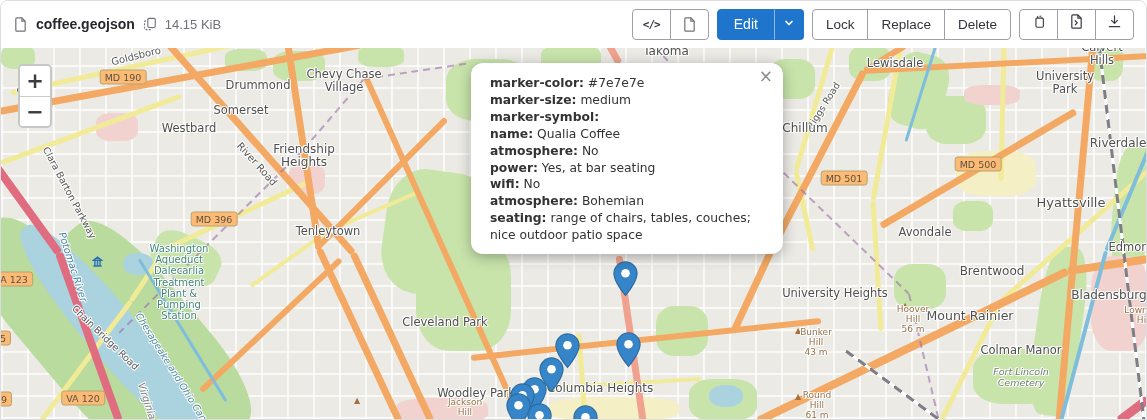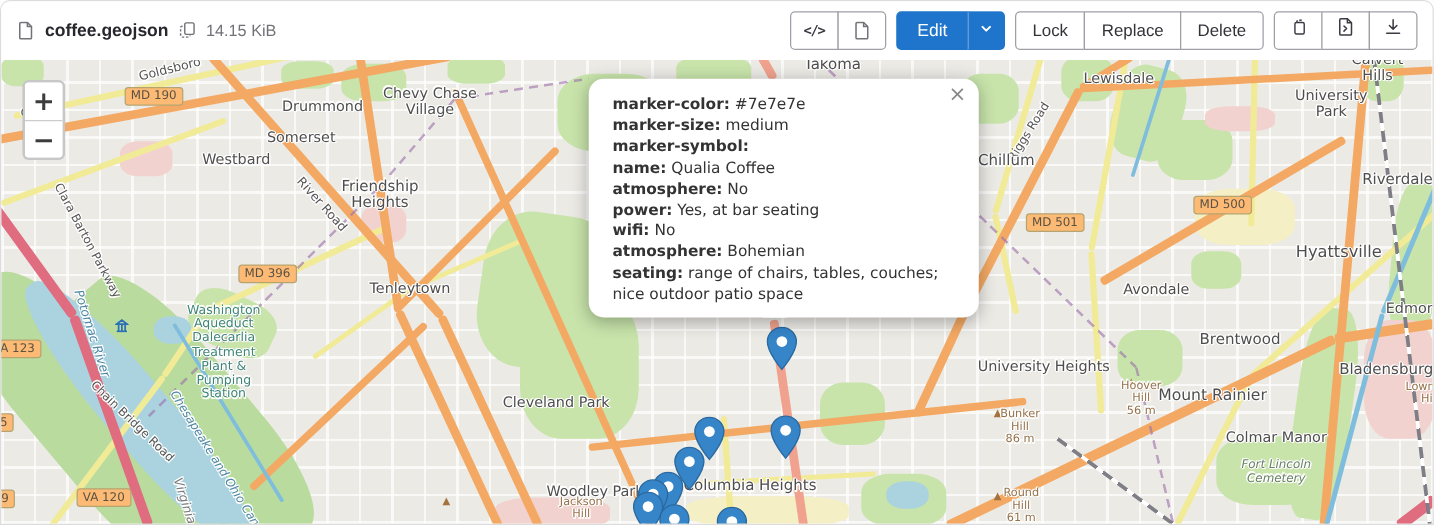--- a/index.html
+++ b/index.html
@@ -267,21 +267,21 @@
       <div class="mlabel" style="left: 886px; top: 184px; font-size: 11.5px; transform: translate(-50%, -50%) rotate(0deg); margin-left: 38px;">Avondale</div>
       <div class="mlabel" style="left: 1140px; top: 199px; font-size: 11.5px; transform: translate(-50%, -50%) rotate(0deg);">Edmonston</div>
       <div class="mlabel" style="left: 789px; top: 245px; font-size: 11.5px; transform: translate(-50%, -50%) rotate(0deg); margin-left: 45px;">University Heights</div>
       <div class="mlabel" style="left: 991px; top: 224px; font-size: 12px; transform: translate(-50%, -50%) rotate(0deg);">Brentwood</div>
       <div class="mlabel" style="left: 969px; top: 268px; font-size: 12.5px; transform: translate(-50%, -50%) rotate(0deg);">Mount Rainier</div>
       <div class="mlabel hill-label" style="left: 912px; top: 271px; font-size: 9px; transform: translate(-50%, -50%) rotate(0deg);">Hoover
 Hill
 56 m</div>
       <div class="mlabel hill-label" style="left: 815px; top: 294px; font-size: 9px; transform: translate(-50%, -50%) rotate(0deg);">Bunker
 Hill
-86 m</div>
+43 m</div>
       <div class="mlabel" style="left: 1020px; top: 302px; font-size: 11.5px; transform: translate(-50%, -50%) rotate(0deg);">Colmar Manor</div>
       <div class="mlabel cemetery" style="left: 1020px; top: 330px; font-size: 9.5px; transform: translate(-50%, -50%) rotate(0deg);">Fort Lincoln
 Cemetery</div>
       <div class="mlabel" style="left: 1108px; top: 248px; font-size: 12px; transform: translate(-50%, -50%) rotate(0deg);">Bladensburg</div>
       <div class="mlabel hill-label" style="left: 1143px; top: 267px; font-size: 9px; transform: translate(-50%, -50%) rotate(0deg);">Lowndes
 Hill</div>
       <div class="mlabel hill-label" style="left: 816px; top: 357px; font-size: 9px; transform: translate(-50%, -50%) rotate(0deg);">Round
 Hill
 61 m</div>
       <div class="marker" style="left: 611.5px; top: 212.5px;"><svg width="25" height="36" viewBox="0 0 25 36">

